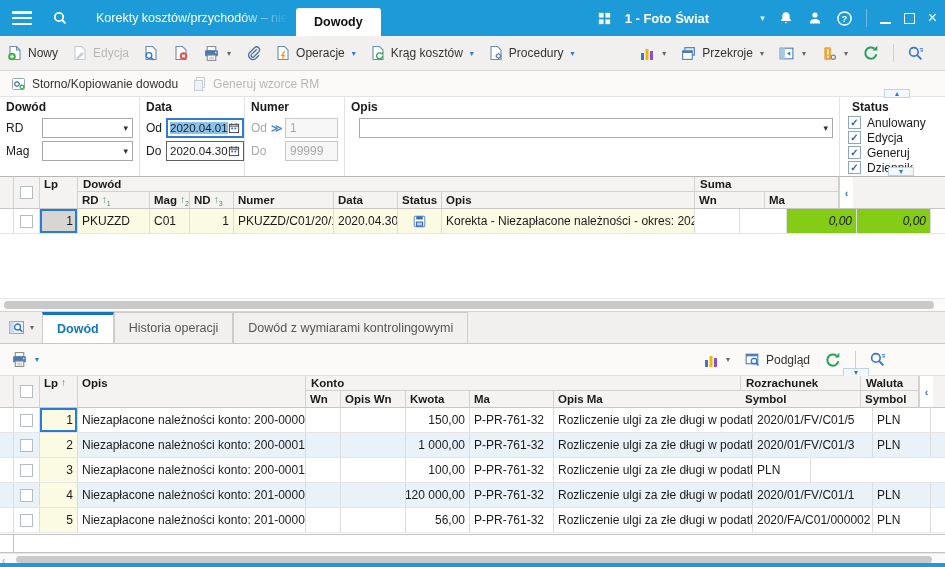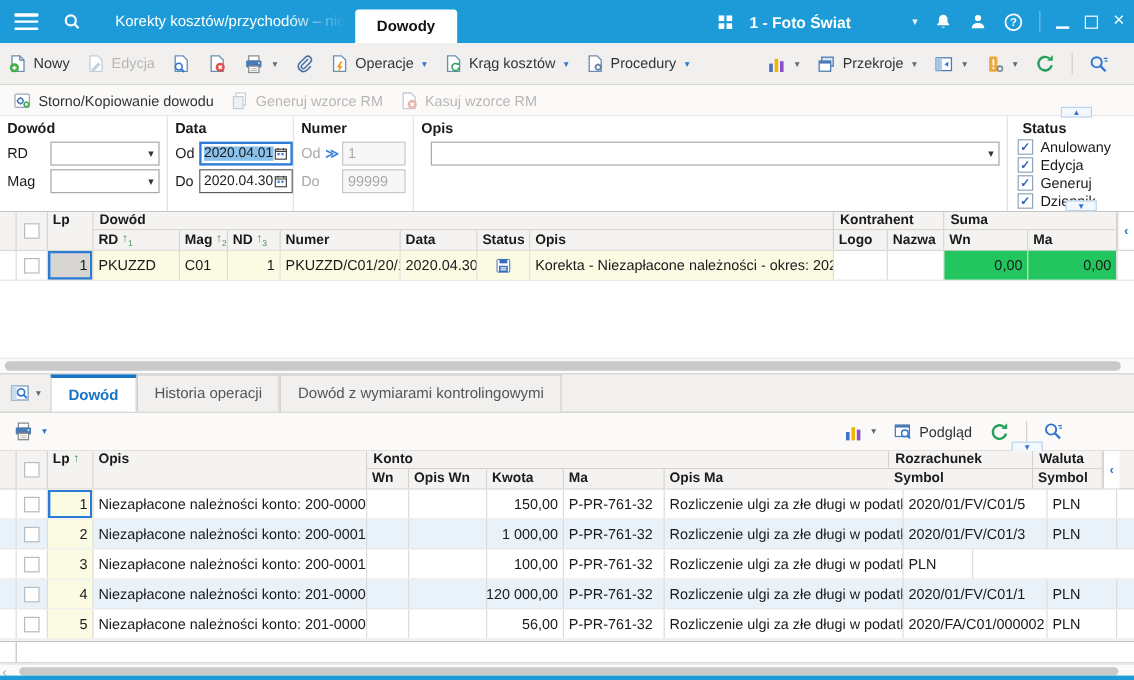--- a/index.html
+++ b/index.html
@@ -77,21 +77,21 @@
         font-weight:bold;font-size:11.5px;padding:0 5px;display:flex;align-items:center;background:#f4f3f1;}
   .sub{display:flex;height:16px;}
   .sub .hc{height:16px;}
   .sort{color:#3e8e5a;font-size:10px;margin-left:3px;font-weight:normal;}
   .sort i{font-style:normal;}
   .sort sub{font-size:7px;}
   .side{background:#fff;border-left:1px solid #d4d2d0;border-right:none;justify-content:center;
         color:#2e75d4;font-size:11px;padding:0;}
   .grow{display:flex;height:24px;border-bottom:1px solid #e6e6e6;background:#fff;}
   .ylw{background:#fbfae3;}
-  .cyan{background:#22c55e;}
+  .cyan{background:#84cc16;font-style:italic;}
   .lpgray{background:#d8d6d3;}
   .focus{box-shadow:inset 0 0 0 2px #2a7bd4;}
   .alt{background:#e9f1f9;}
   #grid1{position:absolute;left:0;top:177px;width:945px;height:134px;background:#fff;}
   #grid2{position:absolute;left:0;top:376px;width:945px;height:187px;background:#fff;}
   
   .w14{width:14px}.w26{width:26px}.w38{width:38px}.w72{width:72px}.w40{width:40px}.w44{width:44px}
   .w100{width:100px}.w64{width:64px}.w253{width:253px}.w45{width:45px}.w47{width:47px}.w70{width:70px}.w74{width:74px}
   
   .v228{width:228px}.v35{width:35px}.v65{width:65px}.v64{width:64px}.v84{width:84px}
@@ -299,28 +299,20 @@
       </svg>
       <span>Storno/Kopiowanie dowodu</span>
     </div>
     <div class="tbtn dis">
       <svg class="ic" width="16" height="16" viewBox="0 0 16 16">
         <rect x="4.5" y="1.5" width="8" height="10" fill="#fff" stroke="#c3cdd6"></rect>
         <rect x="2.5" y="4.5" width="8" height="10" fill="#eef2f6" stroke="#c3cdd6"></rect>
       </svg>
       <span>Generuj wzorce RM</span>
     </div>
-    <div class="tbtn dis">
-      <svg class="ic" width="16" height="16" viewBox="0 0 16 16">
-        <path d="M3 1.5h6.5L13 5v9.5H3z" fill="#fff" stroke="#c3cdd6" stroke-width="1.1"></path>
-        <circle cx="10.5" cy="11" r="3.8" fill="#e8b4b4"></circle>
-        <path d="M9.2 9.7l2.6 2.6M11.8 9.7l-2.6 2.6" stroke="#fff" stroke-width="1.3"></path>
-      </svg>
-      <span>Kasuj wzorce RM</span>
-    </div>
   </div>
 
   <div id="filters">
     <div class="fcol" style="width:140px">
       <div class="fgrp">Dowód</div>
       <div class="frow">
         <span class="flbl">RD</span>
         <div class="combo">
           <i class="cdd">▾</i>
         </div>
@@ -454,33 +446,20 @@
               <span>Data</span>
             </div>
           <div class="hc w44">
               <span>Status</span>
             </div>
           <div class="hc w253">
               <span>Opis</span>
             </div>
         </div>
       </div>
-      <div class="hgroup" style="width:92px">
-        <div class="band">
-            <span>Kontrahent</span>
-          </div>
-        <div class="sub">
-          <div class="hc w45">
-              <span>Logo</span>
-            </div>
-          <div class="hc w47">
-              <span>Nazwa</span>
-            </div>
-        </div>
-      </div>
       <div class="hgroup" style="width:144px">
         <div class="band">
             <span>Suma</span>
           </div>
         <div class="sub">
           <div class="hc w70">
               <span>Wn</span>
             </div>
           <div class="hc w74">
               <span>Ma</span>

